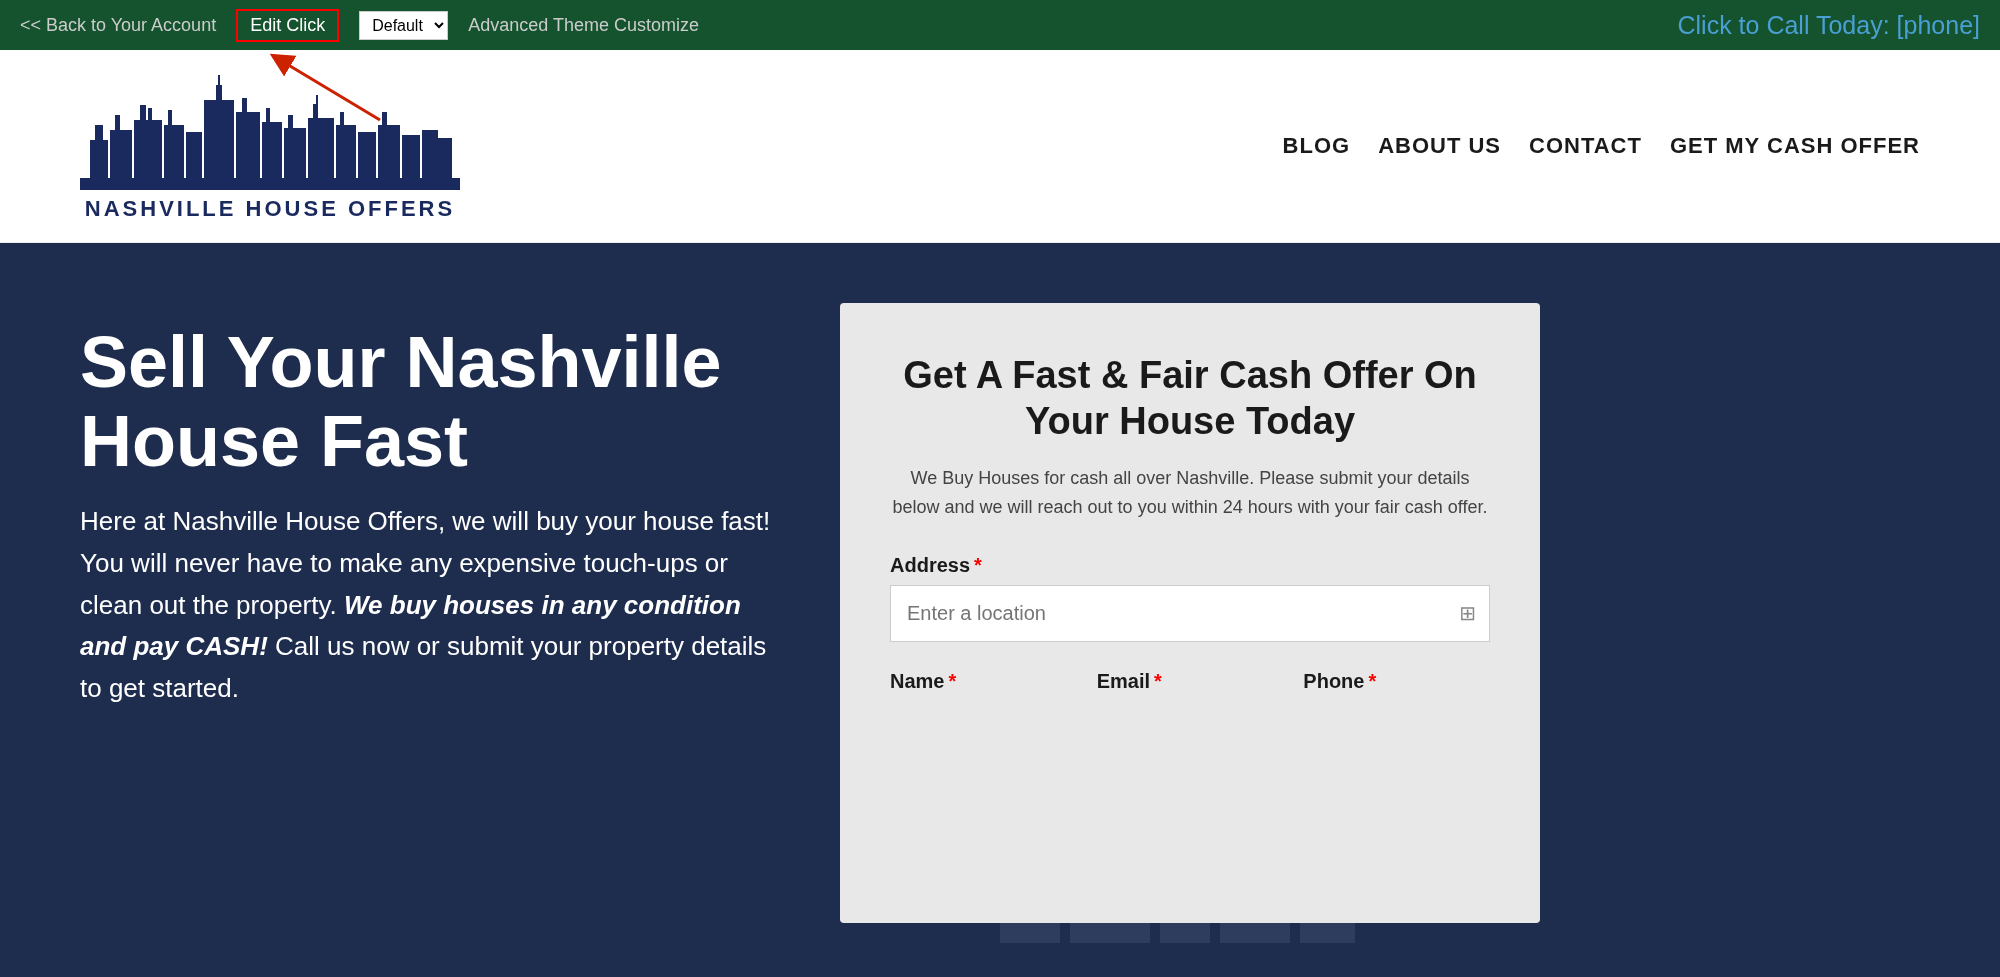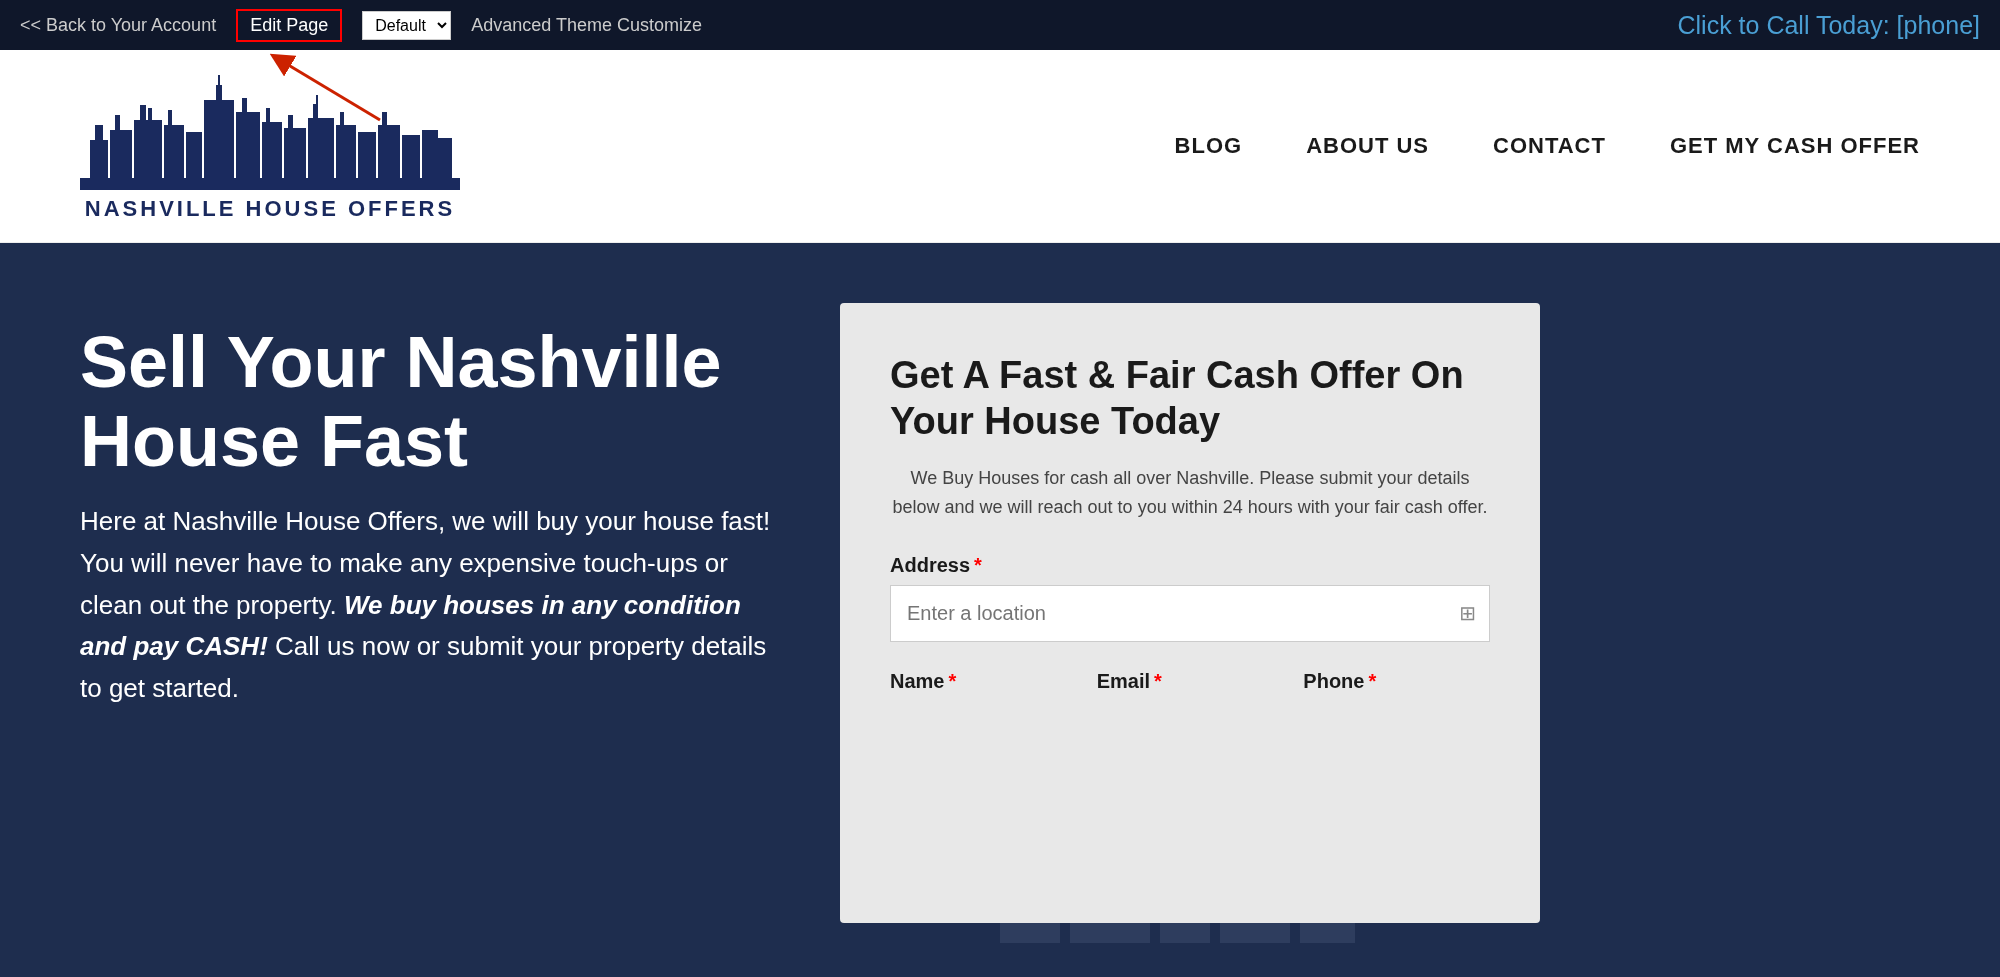--- a/index.html
+++ b/index.html
@@ -1,20 +1,20 @@
 <!DOCTYPE html>
 <html><head>
   <meta charset="utf-8">
   <style>
     * { margin: 0; padding: 0; box-sizing: border-box; }
     body { font-family: Arial, sans-serif; background: #fff; width: 2000px; min-height: 977px; overflow-x: hidden; }
 
     
     .admin-bar {
-      background: #0f172a;
+      background: #14532d;
       color: #fff;
       height: 50px;
       display: flex;
       align-items: center;
       padding: 16px 20px;
       gap: 20px;
       position: relative;
     }
     .admin-bar-back {
       color: #ccc;
@@ -89,21 +89,21 @@
     .logo-text {
       color: #1a2a5e;
       font-size: 22px;
       font-weight: bold;
       letter-spacing: 3px;
       margin-top: 6px;
       font-family: Arial, sans-serif;
     }
     .nav-menu {
       display: flex;
-      gap: 64px;
+      gap: 28px;
       align-items: flex-end;
     }
     .nav-item {
       color: #1a1a1a;
       font-size: 22px;
       font-weight: bold;
       cursor: pointer;
       letter-spacing: 1px;
       text-transform: uppercase;
     }
@@ -162,21 +162,21 @@
       padding: 50px 50px 40px 50px;
       width: 700px;
       min-height: 620px;
       flex-shrink: 0;
       z-index: 2;
     }
     .form-card-title {
       font-size: 38px;
       font-weight: 900;
       color: #1a1a1a;
-      text-align: left;
+      text-align: center;
       margin-bottom: 20px;
       line-height: 1.2;
     }
     .form-card-subtitle {
       font-size: 18px;
       color: #444;
       text-align: center;
       margin-bottom: 32px;
       line-height: 1.6;
     }
@@ -220,21 +220,21 @@
     }
     .form-row .form-field-group {
       flex: 1;
     }
   </style>
 </head>
 <body>
 
 <div class="admin-bar">
   <a class="admin-bar-back">&lt;&lt; Back to Your Account</a>
-  <button class="admin-bar-edit">Edit Page</button>
+  <button class="admin-bar-edit">Edit Click</button>
   <select class="admin-bar-select">
     <option>Default</option>
   </select>
   <span class="admin-bar-advanced">Advanced Theme Customize</span>
   <div class="admin-bar-right">
     <span>Click to Call Today:</span>
     <span style="color:#4a9fd4; cursor:pointer;">[phone]</span>
   </div>
 </div>
 

